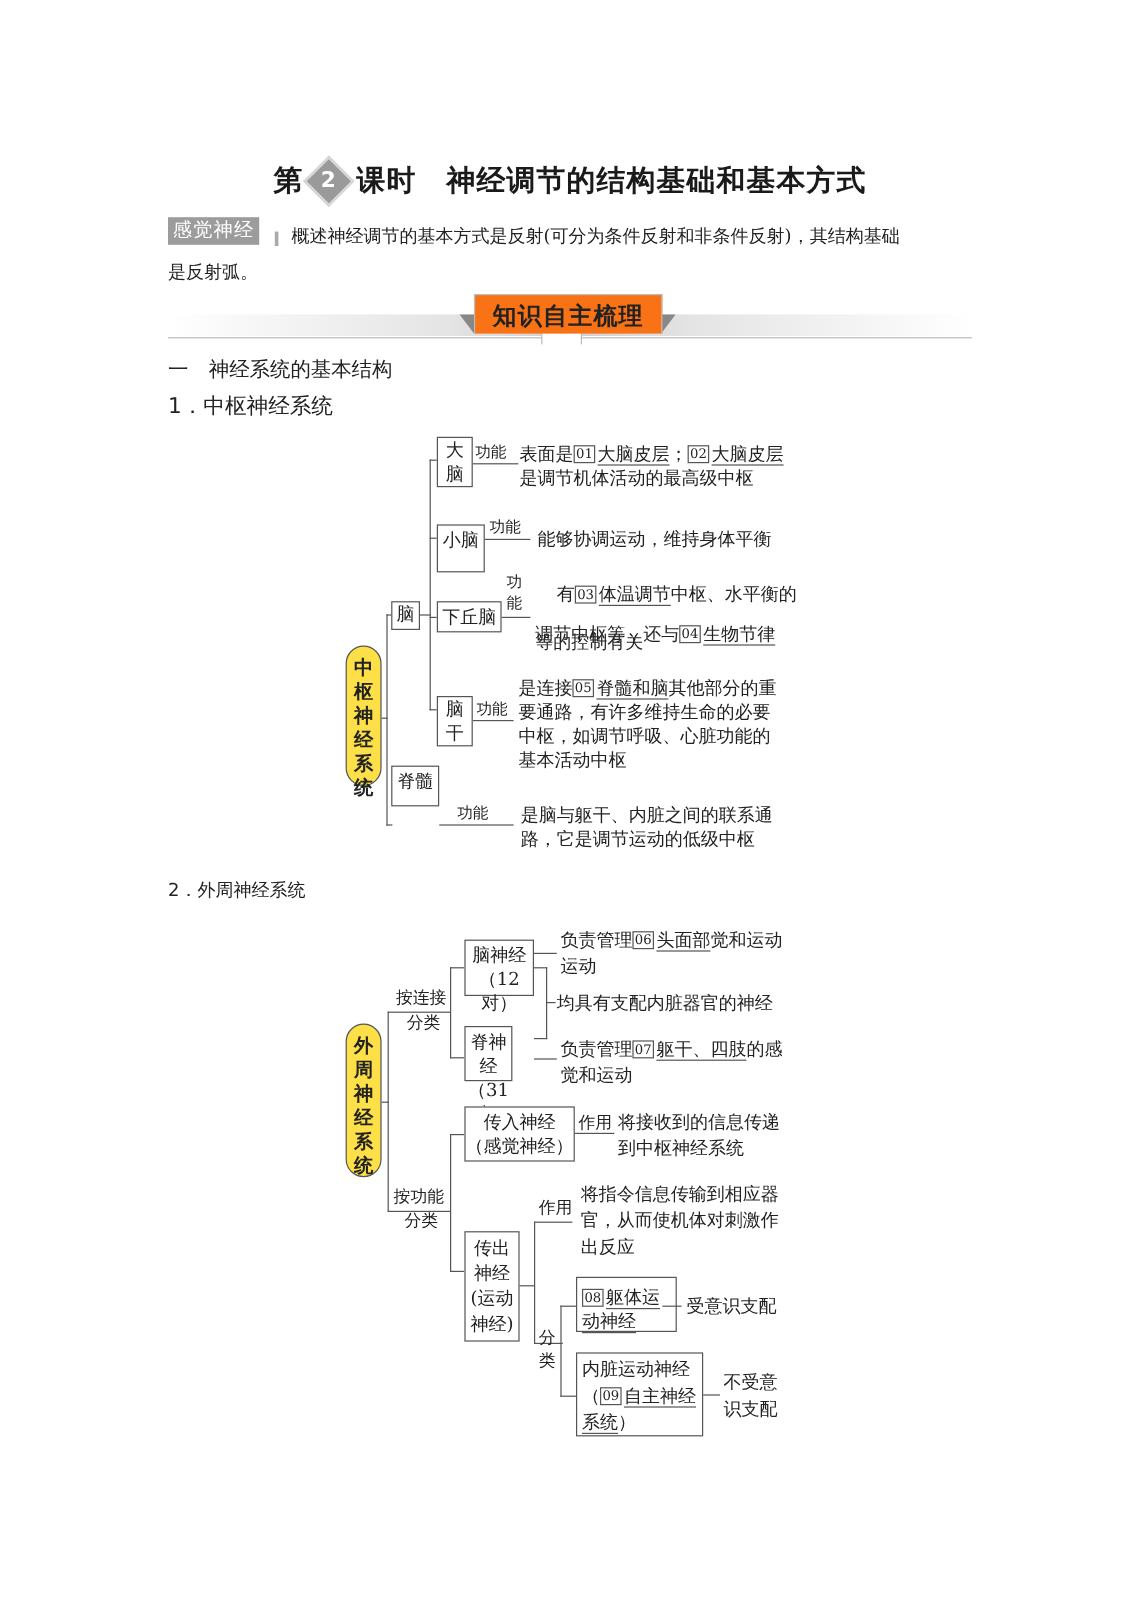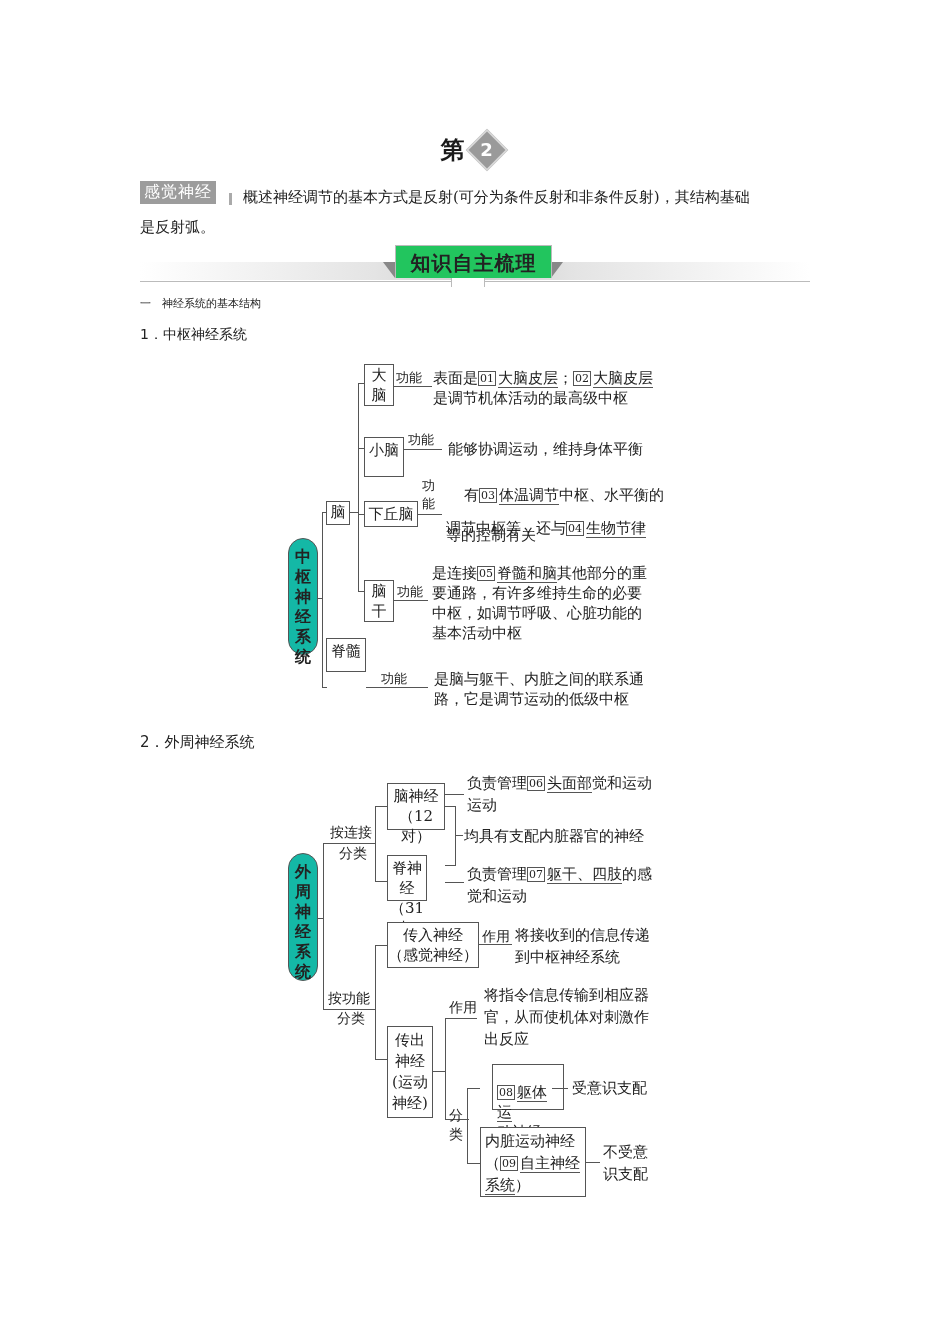--- a/index.html
+++ b/index.html
@@ -12,42 +12,42 @@
                   margin:0 8px 0 6px; vertical-align:2px; position:relative; border:2px solid #d8d8d8; }
   .title .badge span { display:block; transform:rotate(-45deg); color:#fff; font-size:18px; line-height:26px; text-align:center; }
   .std-tag { left:140px; top:181px; background:#9c9c9c; color:#fff; font-family:"DejaVu Sans","Liberation Sans",sans-serif;
              font-size:16px; padding:1px 4px; letter-spacing:1px; }
   .std-bar { left:229px; top:193px; width:3px; height:12px; background:#aaa; }
   .std-text { left:243px; top:187px; font-size:15px; width:580px; line-height:20px; }
   .std-text2 { left:140px; top:218px; font-size:15px; }
   .banner-line { left:140px; top:262px; width:670px; height:18px;
                  background:linear-gradient(to right,#fff 0%,#e4e4e4 35%,#cfcfcf 50%,#e4e4e4 65%,#fff 100%); }
   .banner-base { left:140px; top:281px; width:670px; height:1px; background:#bbb; }
-  .banner-box { left:395px; top:245px; width:155px; height:32px; background:#22c55e; border:1px solid #bbb; border-bottom:none;
+  .banner-box { left:395px; top:245px; width:155px; height:32px; background:#f97316; border:1px solid #bbb; border-bottom:none;
                 text-align:center; font-family:"DejaVu Sans","Liberation Sans",sans-serif; font-size:20px; font-weight:bold; line-height:34px; letter-spacing:1px; }
   .banner-tri-l { left:383px; top:262px; width:0; height:0; border-left:12px solid transparent; border-top:16px solid #888; }
   .banner-tri-r { left:551px; top:262px; width:0; height:0; border-right:12px solid transparent; border-top:16px solid #888; }
   .banner-notch { left:451px; top:277px; width:32px; height:10px; background:#fff; border-left:1px solid #bbb; border-right:1px solid #bbb; }
-  .h1 { left:140px; top:296px; font-family:"DejaVu Sans","Liberation Sans",sans-serif; font-size:11px; }
-  .h2 { left:140px; top:326px; font-family:"DejaVu Sans","Liberation Sans",sans-serif; font-size:14px;text-align:right; }
+  .h1 { left:140px; top:296px; font-family:"DejaVu Sans","Liberation Sans",sans-serif; font-size:17px; }
+  .h2 { left:140px; top:326px; font-family:"DejaVu Sans","Liberation Sans",sans-serif; font-size:18px;text-align:right; }
   .h3 { left:140px; top:733px; font-family:"DejaVu Sans","Liberation Sans",sans-serif; font-size:15px; }
   .ln { position:absolute; background:#555; }
   .box { position:absolute; border:1px solid #555; background:#fff; text-align:center; font-size:15px; line-height:20px; box-sizing:border-box; }
-  .pill { position:absolute; border:1px solid #555; border-radius:16px; background:#14b8a6; text-align:center;
+  .pill { position:absolute; border:1px solid #555; border-radius:16px; background:#fde047; text-align:center;
           font-family:"DejaVu Sans","Liberation Sans",sans-serif; font-weight:bold; font-size:16px; line-height:20px; box-sizing:border-box; padding-top:8px; }
   .txt { position:absolute; font-size:15px; line-height:20px; white-space:nowrap; }
   .lbl { position:absolute; font-size:13px; line-height:15px; white-space:nowrap; }
   .num { display:inline-block; border:1px solid #555; font-size:11px; line-height:13px; padding:0 1px; margin-right:2px; vertical-align:1px; }
   .u { border-bottom:1px solid #555; }
 </style>
 </head>
 <body>
 
 <div class="abs title">
-  <span>第</span><span class="badge"><span>2</span></span>
+  <span>第</span><span class="badge"><span>2</span></span><span>课时　神经调节的结构基础和基本方式</span>
 </div>
 
 <div class="abs std-tag">感觉神经</div>
 <div class="abs std-bar"></div>
 <div class="abs std-text">概述神经调节的基本方式是反射(可分为条件反射和非条件反射)，其结构基础</div>
 <div class="abs std-text2">是反射弧。</div>
 
 <div class="abs banner-line"></div>
 <div class="abs banner-base"></div>
 <div class="abs banner-tri-l"></div>
@@ -199,21 +199,21 @@
   <div class="txt" style="left:484px;top:1007px;">官，从而使机体对刺激作</div>
   <div class="txt" style="left:484px;top:1029px;">出反应</div>
 
   <div class="ln" style="left:445px;top:1119px;width:24px;height:1px;"></div>
   <div class="lbl" style="left:449px;top:1108px;font-size:14px;">分</div>
   <div class="lbl" style="left:449px;top:1127px;font-size:14px;">类</div>
   <div class="ln" style="left:467px;top:1088px;width:1px;height:76px;"></div>
   <div class="ln" style="left:467px;top:1088px;width:13px;height:1px;"></div>
   <div class="ln" style="left:467px;top:1163px;width:13px;height:1px;"></div>
 
-  <div class="box" style="left:492px;top:1064px;width:72px;height:46px;text-align:left;padding:17px 4px;">
+  <div class="box" style="left:480px;top:1064px;width:84px;height:46px;text-align:left;padding:6px 4px;">
     <div><span class="num">08</span><span class="u">躯体运</span></div>
     <div><span class="u">动神经</span></div>
   </div>
   <div class="ln" style="left:552px;top:1088px;width:16px;height:1px;"></div>
   <div class="txt" style="left:572px;top:1078px;">受意识支配</div>
 
   <div class="box" style="left:480px;top:1127px;width:106px;height:70px;text-align:left;padding:2px 4px;line-height:22px;">
     <div>内脏运动神经</div>
     <div><span>（</span><span class="num">09</span><span class="u">自主神经</span></div>
     <div><span class="u">系统</span><span>）</span></div>

